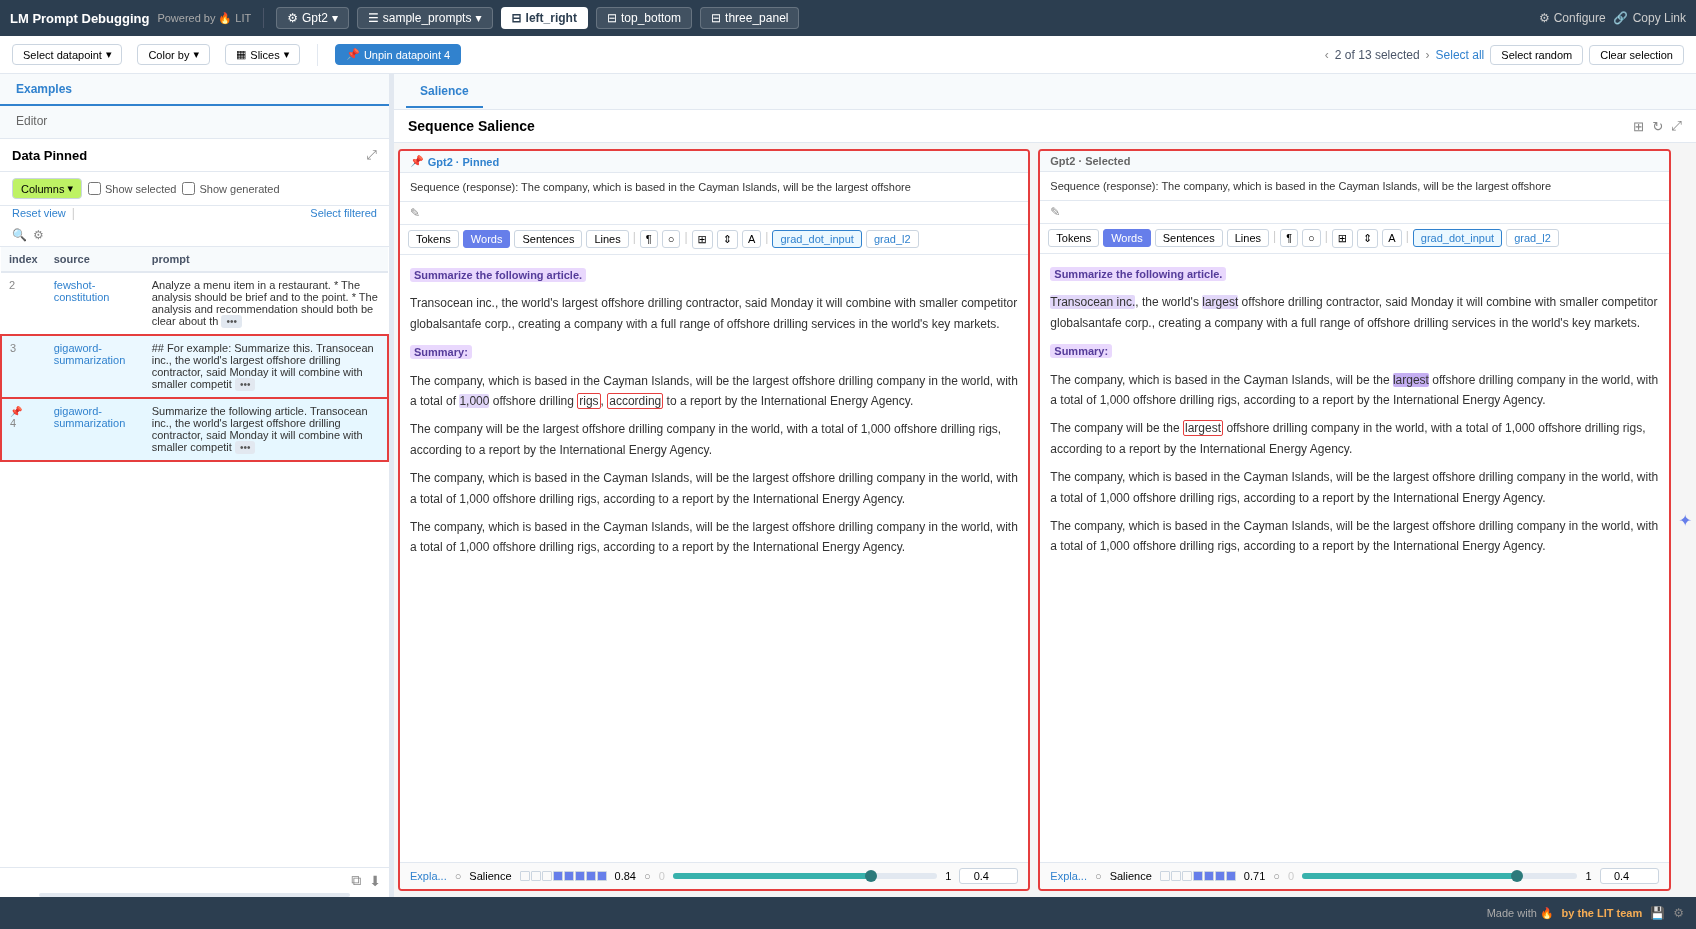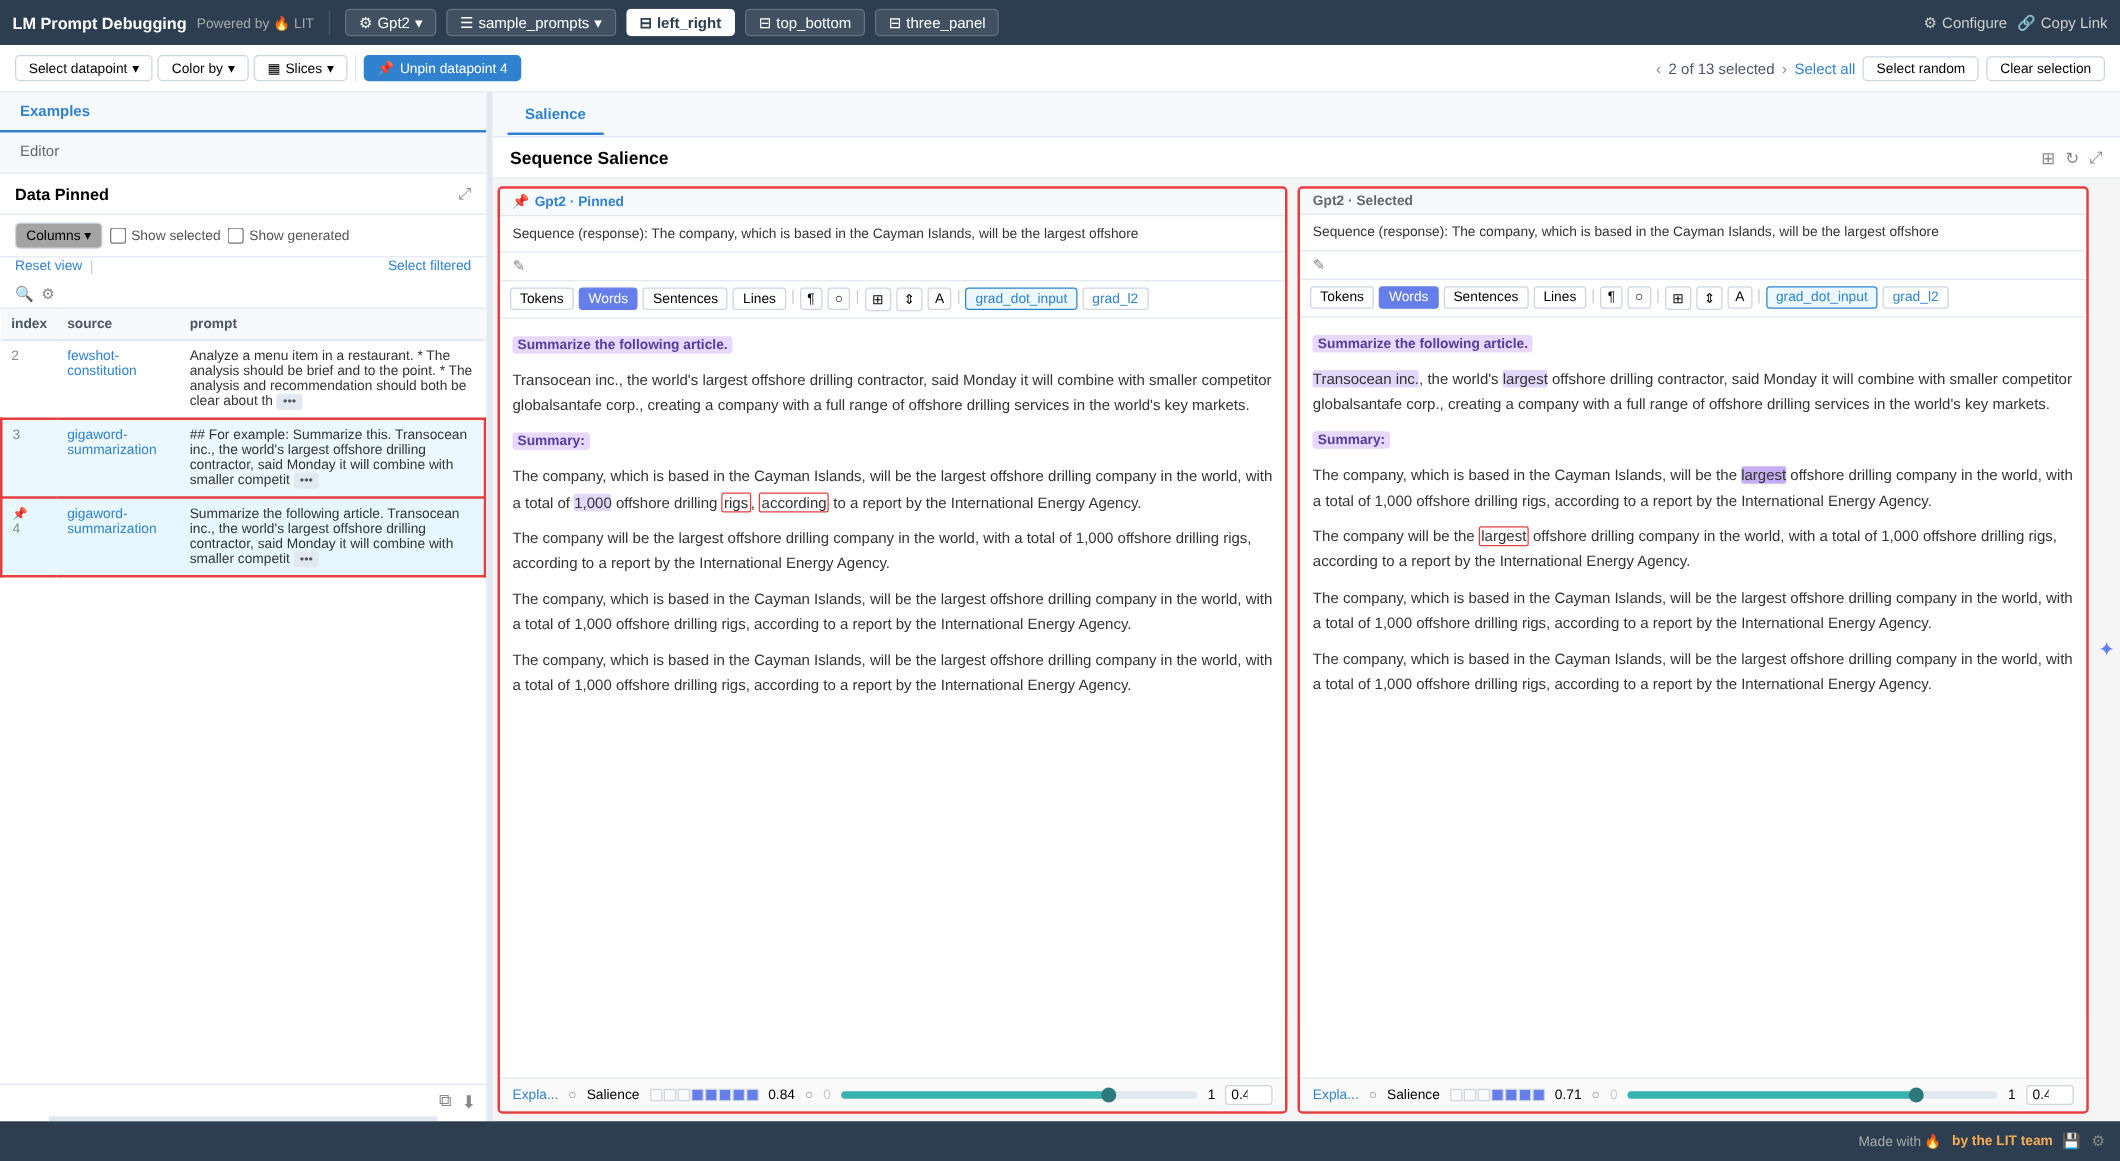--- a/index.html
+++ b/index.html
@@ -25,21 +25,21 @@
     .config-btn { background: none; border: none; color: #ccc; font-size: 12px; cursor: pointer; display: flex; align-items: center; gap: 4px; }
 
     
     .toolbar {
       background: #fff;
       border-bottom: 1px solid #e2e8f0;
       display: flex;
       align-items: center;
       height: 38px;
       padding: 0 12px;
-      gap: 4px;
+      gap: 15px;
       flex-shrink: 0;
     }
     .toolbar-btn {
       border: 1px solid #cbd5e0;
       background: #fff;
       border-radius: 4px;
       padding: 3px 10px;
       font-size: 11px;
       cursor: pointer;
       display: flex; align-items: center; gap: 4px;
@@ -98,21 +98,21 @@
     }
     .data-table-controls {
       display: flex;
       align-items: center;
       gap: 6px;
       padding: 6px 12px;
       border-bottom: 1px solid #e2e8f0;
     }
     .columns-btn {
       border: 1px solid #cbd5e0;
-      background: #a3a3a3;
+      background: #bef264;
       border-radius: 4px;
       padding: 3px 8px;
       font-size: 11px;
       cursor: pointer;
       display: flex; align-items: center; gap: 3px;
     }
     .checkbox-label { font-size: 11px; color: #555; display: flex; align-items: center; gap: 4px; cursor: pointer; }
     .show-selected-btn { font-size: 11px; color: #3182ce; cursor: pointer; background: none; border: none; }
     .select-filtered-btn { font-size: 11px; color: #3182ce; cursor: pointer; background: none; border: none; margin-left: auto; }
     .search-row {
@@ -271,21 +271,21 @@
       display: flex;
       align-items: center;
       gap: 8px;
       font-size: 11px;
       background: #fafafa;
     }
     .expl-btn { font-size: 11px; color: #3182ce; cursor: pointer; background: none; border: none; }
     .salience-boxes { display: flex; gap: 1px; }
     .sal-box { width: 10px; height: 10px; border: 1px solid #cbd5e0; border-radius: 1px; }
     .sal-box.filled { background: #667eea; }
-    .temp-input { width: 38px; border: 1px solid #cbd5e0; border-radius: 3px; padding: 1px 4px; font-size: 11px; text-align: center; }
+    .temp-input { width: 59px; border: 1px solid #cbd5e0; border-radius: 3px; padding: 1px 4px; font-size: 11px; text-align: center; }
 
     
     .bottom-bar {
       background: #2c3e50;
       color: #aaa;
       height: 32px;
       display: flex;
       align-items: center;
       justify-content: flex-end;
       padding: 0 12px;

